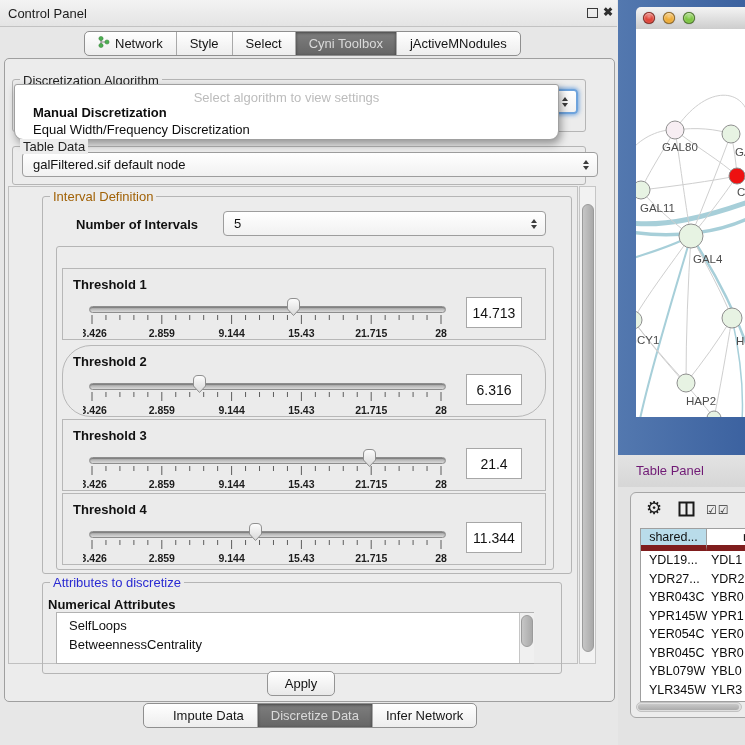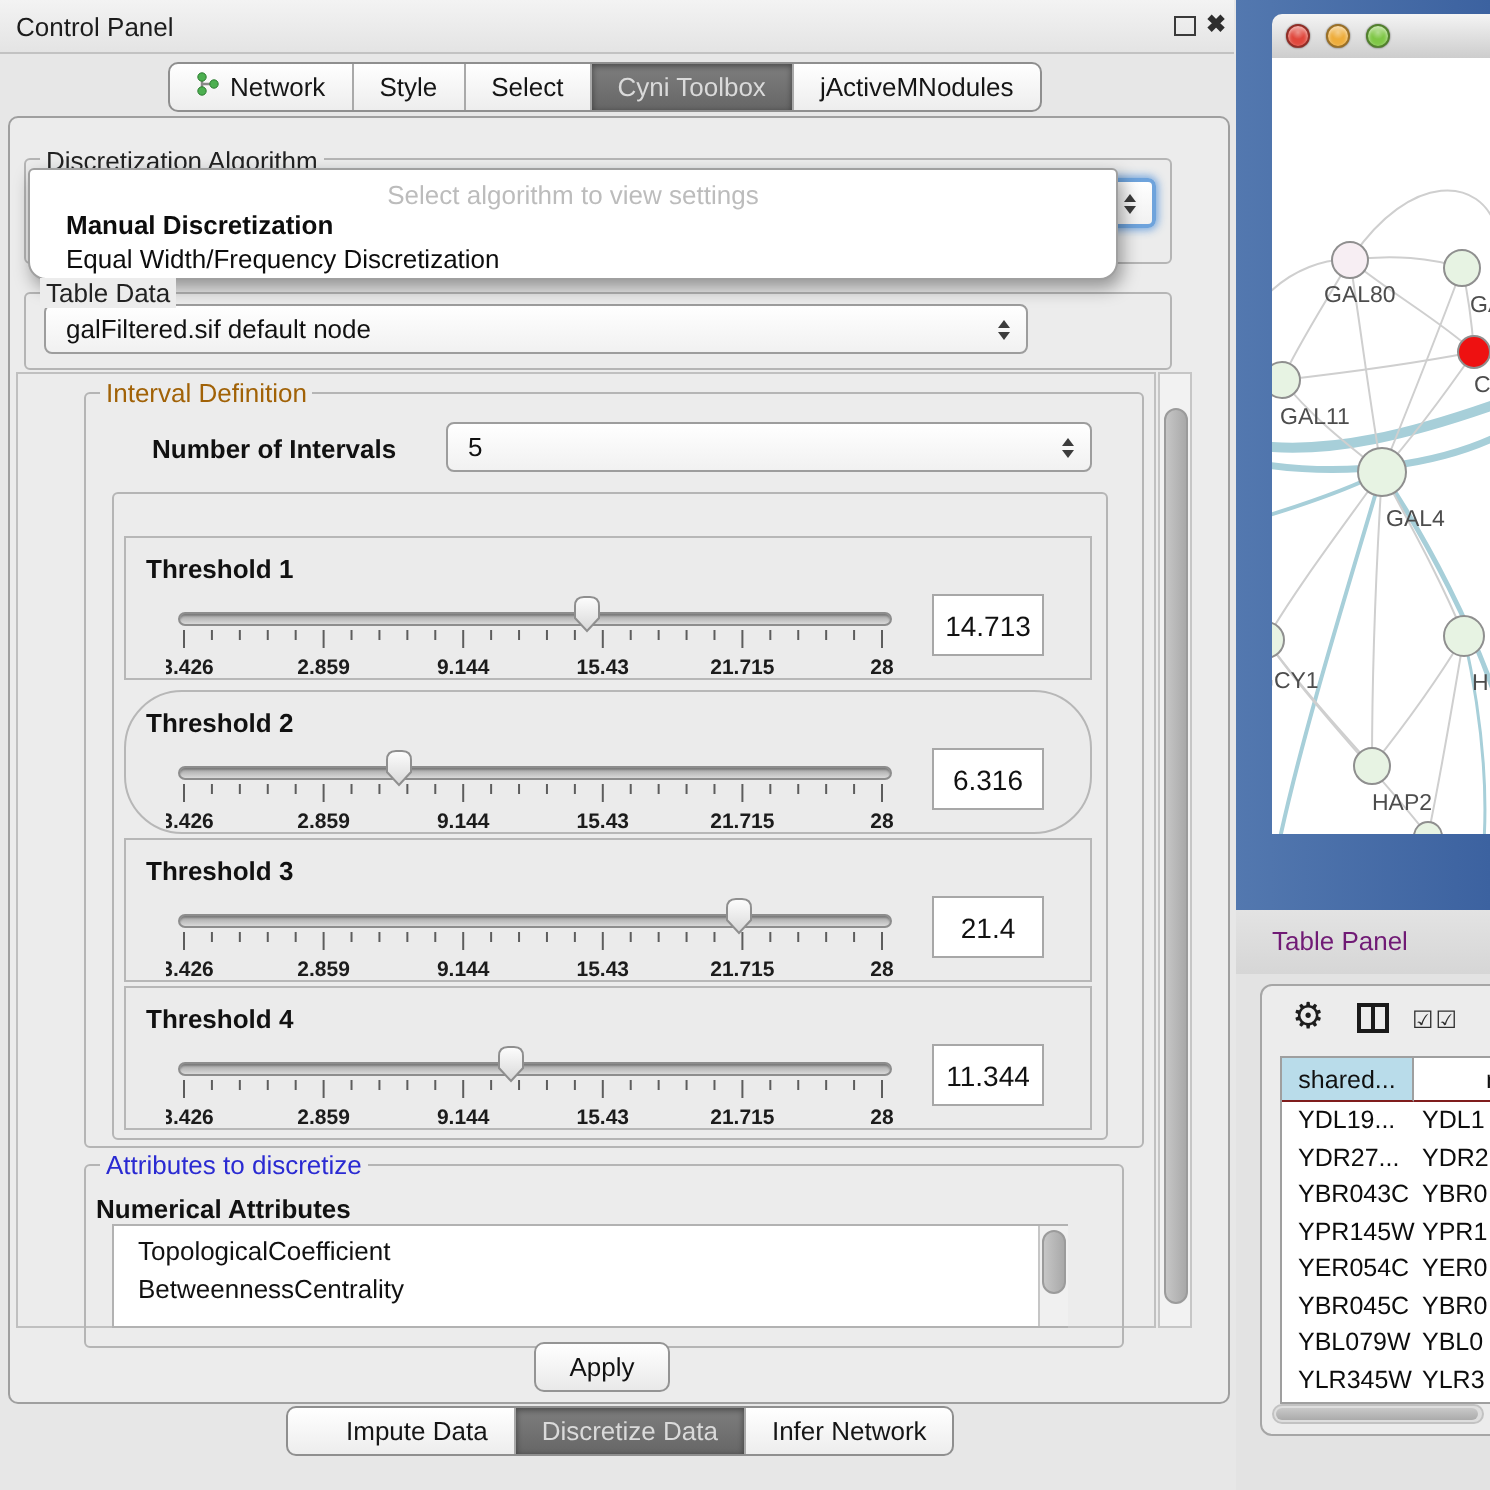--- a/index.html
+++ b/index.html
@@ -53,21 +53,21 @@
   .tlight{position:absolute;top:5px;width:12px;height:12px;border-radius:50%;box-shadow:inset 0 1px 2px rgba(255,255,255,.7),0 0 1px rgba(0,0,0,.6);}
   #net-canvas{left:636px;top:29px;width:109px;height:388px;background:#ffffff;overflow:hidden;}
   
   #tp-header{left:618px;top:455px;width:127px;height:32px;background:linear-gradient(#e3e3e3,#d6d6d6);border-bottom:1px solid #bdbdbd;}
   #tp-title{left:636px;top:463px;font-size:13px;color:#701a75;}
   #tp-bg{left:618px;top:487px;width:127px;height:258px;background:#e3e3e3;}
   #tp-box{left:630px;top:492px;width:130px;height:224px;background:#ececec;border:1px solid #a6a6a6;border-radius:6px;}
   #tp-gear{left:646px;top:499px;font-size:18px;color:#1d1d1d;line-height:18px;}
   #tp-checks{left:706px;top:503px;font-size:12px;color:#2f2f2f;letter-spacing:1px;}
   #tp-table{left:640px;top:528px;width:118px;height:174px;background:#fff;border:1px solid #9f9f9f;overflow:hidden;box-sizing:border-box;}
-  .tp-hcell{position:absolute;top:0;height:22px;border-right:1px solid #9f9f9f;border-bottom:1px solid #7f1d1d;font-size:12.5px;display:flex;align-items:center;justify-content:center;color:#111;box-sizing:border-box;}
+  .tp-hcell{position:absolute;top:0;height:22px;border-right:1px solid #9f9f9f;border-bottom:6px solid #7f1d1d;font-size:12.5px;display:flex;align-items:center;justify-content:center;color:#111;box-sizing:border-box;}
   .tp-row{position:absolute;left:0;width:100%;height:18.5px;font-size:12.5px;color:#0d0d0d;}
   .tp-c1{position:absolute;left:8px;top:2px;}
   .tp-c2{position:absolute;left:70px;top:2px;}
   #tp-hscroll{left:636px;top:702px;width:106px;height:10px;background:#dedede;border:1px solid #c2c2c2;border-radius:6px;box-sizing:border-box;}
   #tp-hthumb{position:absolute;left:1px;top:1px;width:101px;height:6px;background:linear-gradient(#c9c9c9,#ababab);border-radius:4px;}
 </style>
 </head>
 <body>
 
 <div id="stage">
@@ -116,21 +116,21 @@
   <div class="abs" id="algo-popup">
     <div class="hint">Select algorithm to view settings</div>
     <div id="popup-options">
         <div class="popup-opt" style="top: 20px; font-weight: bold;">Manual Discretization</div>
         <div class="popup-opt" style="top: 37px;">Equal Width/Frequency Discretization</div>
       </div>
   </div>
 
   <div class="abs groupbox" style="left:12px;top:146px;width:572px;height:37px;"></div>
   <div class="gtitle" style="left:20px;top:139px;color:#222;z-index:31;">Table Data</div>
-  <div class="abs combo" style="left:22px;top:152px;width:492px;height:25px;">
+  <div class="abs combo" style="left:22px;top:152px;width:576px;height:25px;">
     <span>galFiltered.sif default node</span>
     <span class="arrows">
         <span class="arr-up"></span>
         <span class="arr-dn"></span>
       </span>
   </div>
 
   <div class="abs" id="scrollwrap"></div>
   <div class="abs vscroll" id="main-vscroll">
       <span class="vthumb" style="top:17px;height:446px;"></span>
@@ -340,21 +340,21 @@
             <path d="M1.5,6 Q1.5,1.5 6,1.5 L9,1.5 Q13.5,1.5 13.5,6 L13.5,12 L7.5,18.5 L1.5,12 Z" fill="url(#tg)" stroke="#8f8f8f" stroke-width="1"></path>
           </svg></div>
         <div class="valbox">11.344</div>
       </div>
     </div>
 
   <div class="abs groupbox" style="left:42px;top:582px;width:518px;height:90px;"></div>
   <div class="gtitle" style="left:50px;top:575px;color:#2a2ad2;">Attributes to discretize</div>
   <div class="abs" style="left:48px;top:597px;font-size:13px;font-weight:bold;color:#111;">Numerical Attributes</div>
   <div class="abs" id="attr-list" style="padding-top: 3px;">
-      <div class="attr-item">TopologicalCoefficient</div>
+      <div class="attr-item">SelfLoops</div>
       <div class="attr-item">BetweennessCentrality</div>
     </div>
   <div class="abs" id="attr-vscroll">
       <span class="vthumb" style="top:2px;height:30px;left:1px;"></span>
     </div>
 
   <div class="abs" id="apply-btn">Apply</div>
 
   <div class="abs segbar" id="bottom-tabs">
       <div class="seg">

